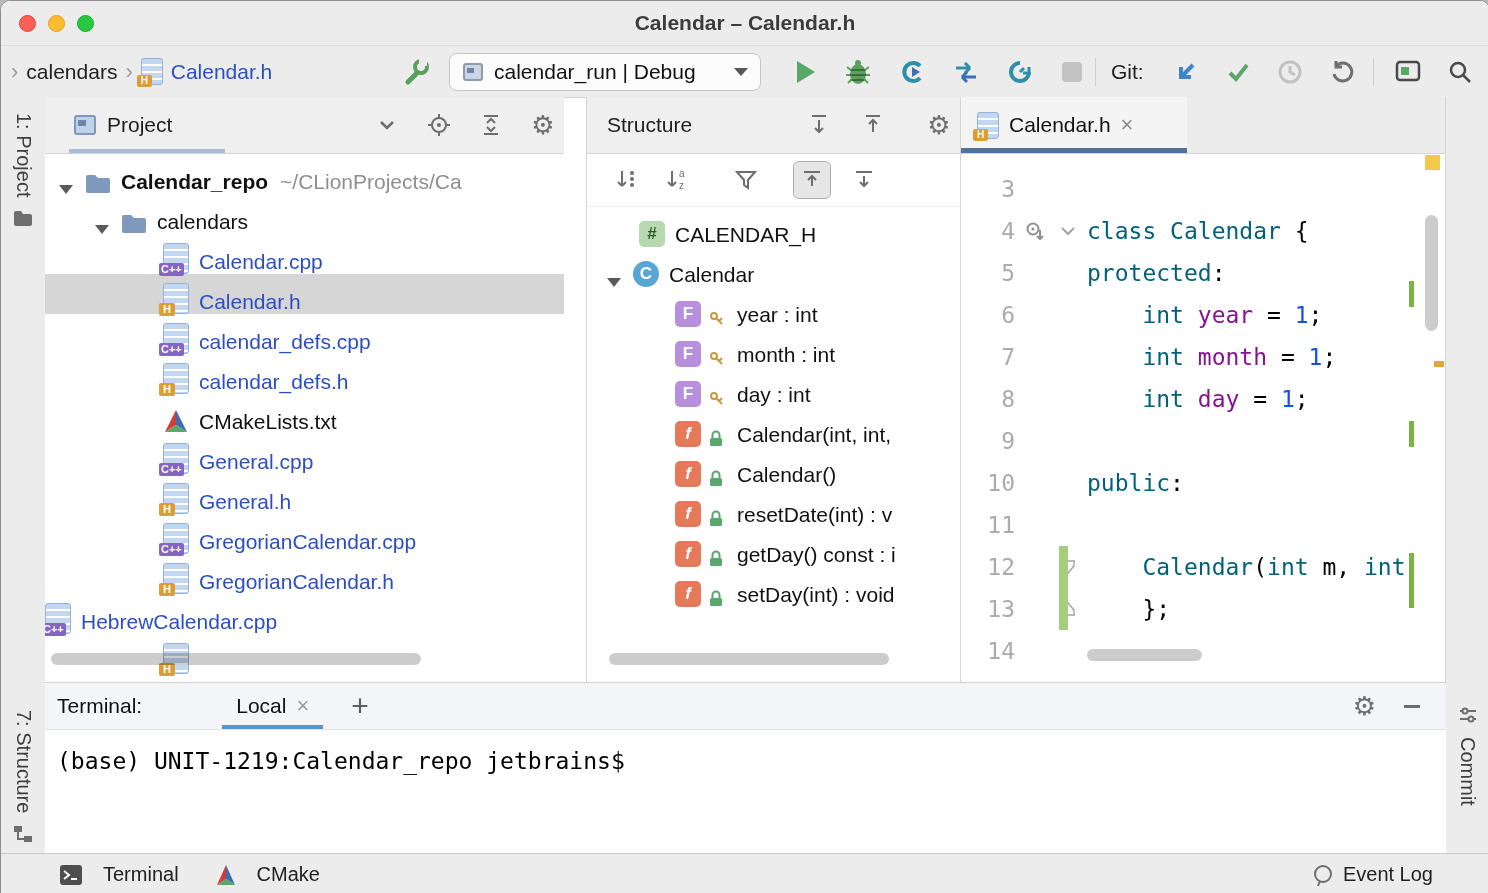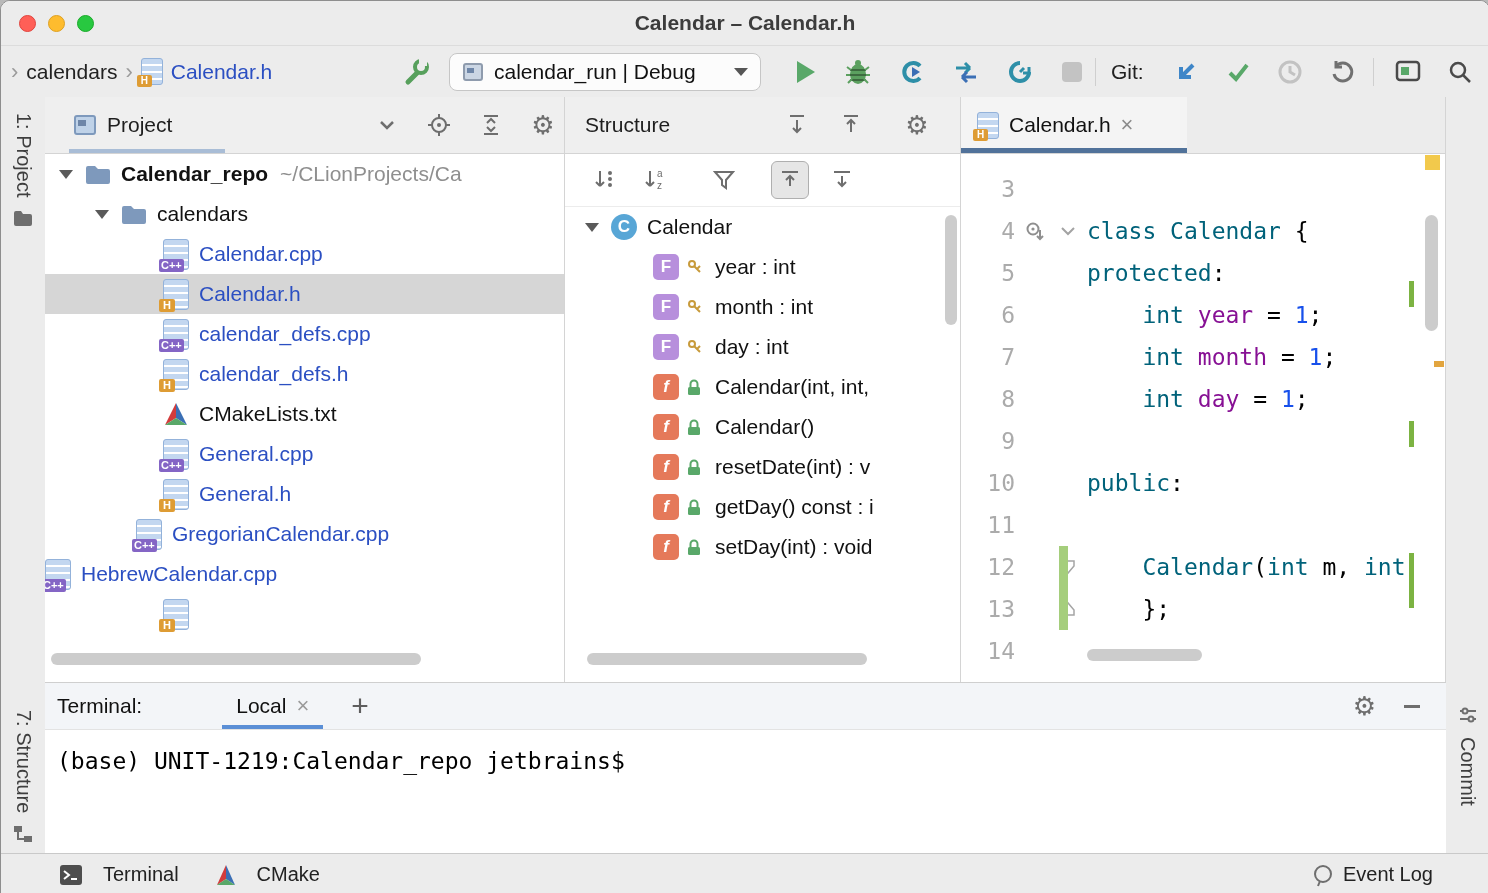--- a/index.html
+++ b/index.html
@@ -41,25 +41,25 @@
   .stripgrp{position:absolute;left:0;width:100%;display:flex;flex-direction:column;align-items:center;gap:12px;}
 
   
   .panel{position:absolute;top:96px;height:585px;background:#FFF;overflow:hidden;}
   .phead{position:relative;height:56px;background:#EFEFEF;border-bottom:1px solid #D4D4D4;display:flex;align-items:center;}
   .ptitle{font-size:21px;color:#1E1E1E;margin-left:10px;}
   .hicon{width:40px;height:40px;display:flex;align-items:center;justify-content:center;position:absolute;top:8px;}
   .stripe{position:absolute;bottom:0;height:4px;}
 
   .project{left:44px;width:519px;}
-  .structure{left:563px;width:396px;border-left:1px solid #D4D4D4;box-sizing:content-box;}
+  .structure{left:585px;width:396px;border-left:1px solid #D4D4D4;box-sizing:content-box;}
   .editor{left:959px;width:486px;border-left:1px solid #D4D4D4;box-sizing:border-box;}
 
   
-  .trow{height:40px;display:flex;align-items:center;font-size:21px;white-space:nowrap;}
+  .trow{height:40px;display:flex;align-items:flex-end;font-size:21px;white-space:nowrap;}
   .trow.sel{background:#D6D6D6;}
   .tri{width:0;height:0;border-left:7px solid transparent;border-right:7px solid transparent;border-top:9px solid #5A5A5A;margin-right:12px;flex:0 0 auto;}
   .tname{color:#111;margin-left:10px;}
   .tname.blue{color:#2B4FC2;}
   .tname.bold{font-weight:700;}
   .tpath{color:#8F8F8F;margin-left:12px;}
 
   .ficon{position:relative;width:24px;height:29px;border-radius:3px;background:#C3D7F0;border:1px solid #93B2DA;
          flex:0 0 auto;background-image:repeating-linear-gradient(#C3D7F0 0 5px,#FFFFFF 5px 7px);}
   .fbadge{position:absolute;left:-5px;bottom:-3px;color:#FFF;font-style:normal;font-weight:700;font-size:11px;line-height:13px;padding:0 2px;border-radius:2px;}
@@ -353,25 +353,31 @@
             <i class="fbadge b-cpp"></i>
           </span>
         <span class="tname blue">General.cpp</span>
       </div>
       <div class="trow" style="padding-left:118px">
         <span class="ficon">
             <i class="fbadge b-h"></i>
           </span>
         <span class="tname blue">General.h</span>
       </div>
-      <div class="trow" style="padding-left:91px">
+      <div class="trow" style="padding-left:118px">
         <span class="ficon">
             <i class="fbadge b-cpp"></i>
           </span>
         <span class="tname blue">GregorianCalendar.cpp</span>
+      </div>
+      <div class="trow" style="padding-left:118px">
+        <span class="ficon">
+            <i class="fbadge b-h"></i>
+          </span>
+        <span class="tname blue">GregorianCalendar.h</span>
       </div>
       <div class="trow" style="">
         <span class="ficon">
             <i class="fbadge b-cpp"></i>
           </span>
         <span class="tname blue">HebrewCalendar.cpp</span>
       </div>
       <div class="trow" style="padding-left:118px">
         <span class="ficon">
             <i class="fbadge b-h"></i>
@@ -431,20 +437,24 @@
       </div>
       <div class="sticon" style="left:258px">
         <svg width="26" height="26">
             <path d="M5 5 H21" stroke="#6E6E6E" stroke-width="2"></path>
             <path d="M13 9 V19 M9 15 L13 19 L17 15" fill="none" stroke="#6E6E6E" stroke-width="2"></path>
           </svg>
       </div>
     </div>
 
     <div>
+      <div class="trow" style="padding-left:52px">
+        <span class="sq sq-def"></span>
+        <span class="slabel">CALENDAR_H</span>
+      </div>
       <div class="trow" style="padding-left:20px">
         <span class="tri"></span>
         <span class="sq sq-cls"></span>
         <span class="slabel">Calendar</span>
       </div>
       <div class="trow" style="padding-left:88px">
         <span class="sq sq-fld"></span>
         <span class="subicon">
             <svg width="16" height="16">
               <circle cx="5" cy="5" r="3" fill="none" stroke="#C89B3C" stroke-width="2"></circle>

